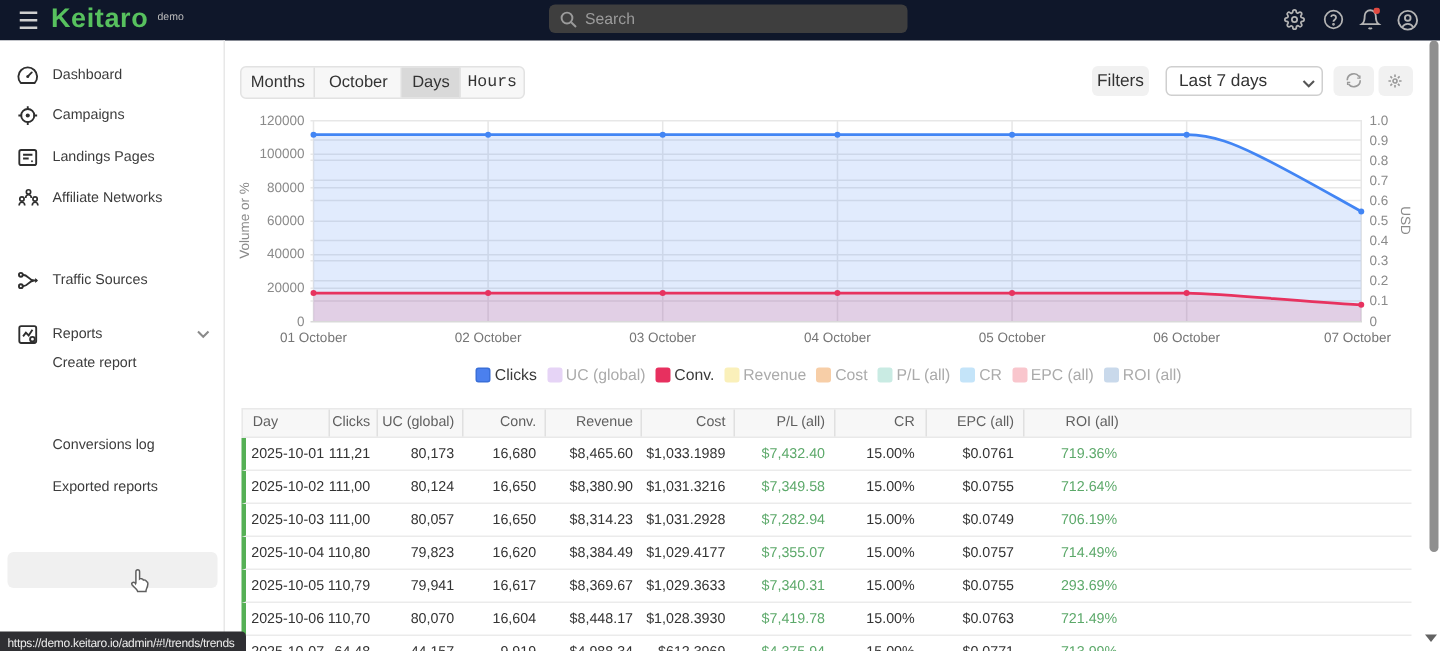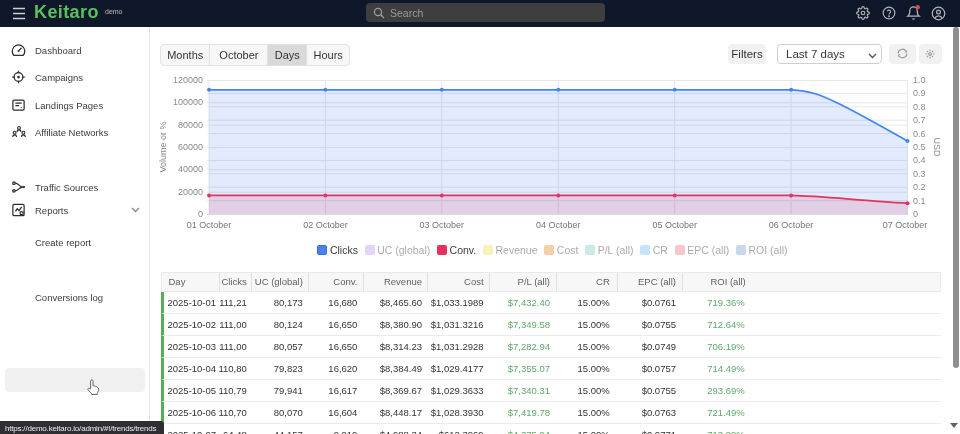--- a/index.html
+++ b/index.html
@@ -18,21 +18,21 @@
   #sidebar { position:absolute; left:0; top:27px; width:150px; height:407px; background:#fff; border-right:1px solid #e8e8e8; }
   .mi { position:absolute; left:0; width:136px; height:24px; }
   .mi .txt { position:absolute; left:35px; top:50%; transform:translateY(-50%); font-size:9.5px; color:#3c3c3c; }
   .mi svg { position:absolute; left:11px; top:50%; transform:translateY(-50%); }
   .sub .txt { left:35px; }
   #hl { position:absolute; left:5px; top:340.5px; width:140px; height:24px; background:#f0f0f0; border-radius:4px; }
 
   
   #tabs { position:absolute; left:160px; top:44px; width:190px; height:22px; background:#f7f7f7; border:1px solid #e2e2e2; border-radius:4px; display:flex; }
   #tabs .tab { height:100%; display:flex; align-items:center; justify-content:center; font-size:11px; color:#333; border-right:1px solid #e0e0e0; }
-  #tabs .tab:last-child { border-right:none; }
+  #tabs .tab:last-child { border-right:none;font-family:Liberation Mono, monospace; }
   #tabs .sel { background:#d9d9d9; }
   .btn { position:absolute; top:43.5px; height:20.5px; background:#f1f1f1; border-radius:4px; font-size:11.5px; color:#333; display:flex; align-items:center; justify-content:center; }
   #select { position:absolute; left:777px; top:43.5px; width:105px; height:20.5px; background:#fff; border:1px solid #cfcfcf; border-radius:4px; }
   #select span { position:absolute; left:8px; top:3.5px; font-size:11.5px; color:#333; }
 
   
   #legend { position:absolute; left:155px; top:244px; width:795px; display:flex; justify-content:center; align-items:center; }
   .li { display:flex; align-items:center; margin:0 3.4px; }
   .sq { width:10px; height:10px; border-radius:2px; margin-right:2.5px; }
   .li span { font-size:10.5px; }
@@ -135,36 +135,39 @@
     </div>
   <div class="mi" style="top:148px">
       <svg width="16" height="14" viewBox="0 0 24 22" fill="none" stroke="#2e2e2e" stroke-width="2">
         <circle cx="4" cy="5" r="2"></circle>
         <circle cx="4" cy="17" r="2"></circle>
         <path d="M6 5c6 0 6 6 12 6M6 17c6 0 6-6 12-6M18 11h3"></path>
         <path d="M19 8.5l3 2.5-3 2.5" fill="#2e2e2e" stroke="none"></path>
       </svg>
       <span class="txt">Traffic Sources</span>
     </div>
-  <div class="mi" style="top:171px">
+  <div class="mi" style="top:184px">
       <svg width="15" height="15" viewBox="0 0 24 24" fill="none" stroke="#2e2e2e" stroke-width="2">
         <rect x="3" y="3" width="18" height="18" rx="2"></rect>
         <path d="M7 14l3-4 3 3 4-6"></path>
         <circle cx="17" cy="17" r="2.5" fill="#fff" stroke="#2e2e2e"></circle>
       </svg>
       <span class="txt">Reports</span>
     <svg style="left:131px" width="9" height="6" viewBox="0 0 9 6" fill="none" stroke="#8a8a8a" stroke-width="1.4">
         <path d="M1 1l3.5 3.5L8 1"></path>
       </svg>
   </div>
   <div class="mi sub" style="top:203px">
       <span class="txt">Create report</span>
     </div>
   <div class="mi sub" style="top:258px">
       <span class="txt">Conversions log</span>
+    </div>
+  <div class="mi sub" style="top:285.5px">
+      <span class="txt">Exported reports</span>
     </div>
 </div>
 
 <div id="tabs">
   <div class="tab" style="width:50px">Months</div>
   <div class="tab" style="width:58.5px">October</div>
   <div class="tab sel" style="width:39.3px">Days</div>
   <div class="tab" style="width:42.2px">Hours</div>
 </div>
 <div class="btn" style="left:728px;width:38px">Filters</div>

